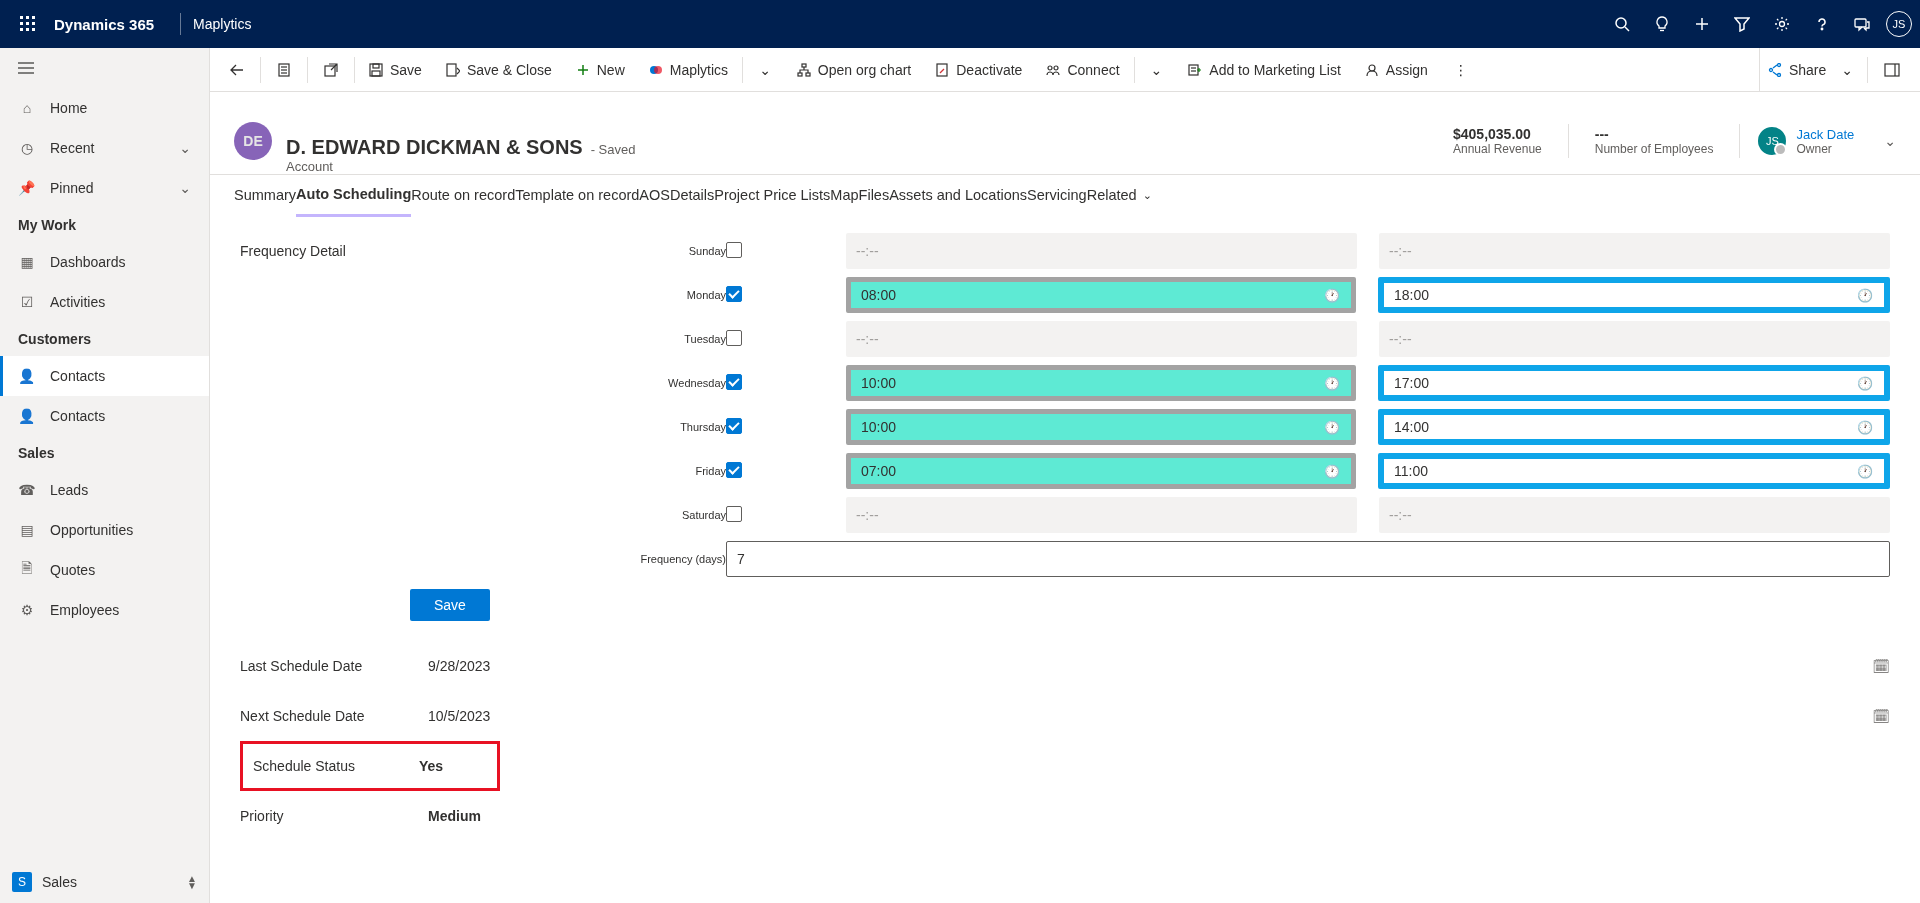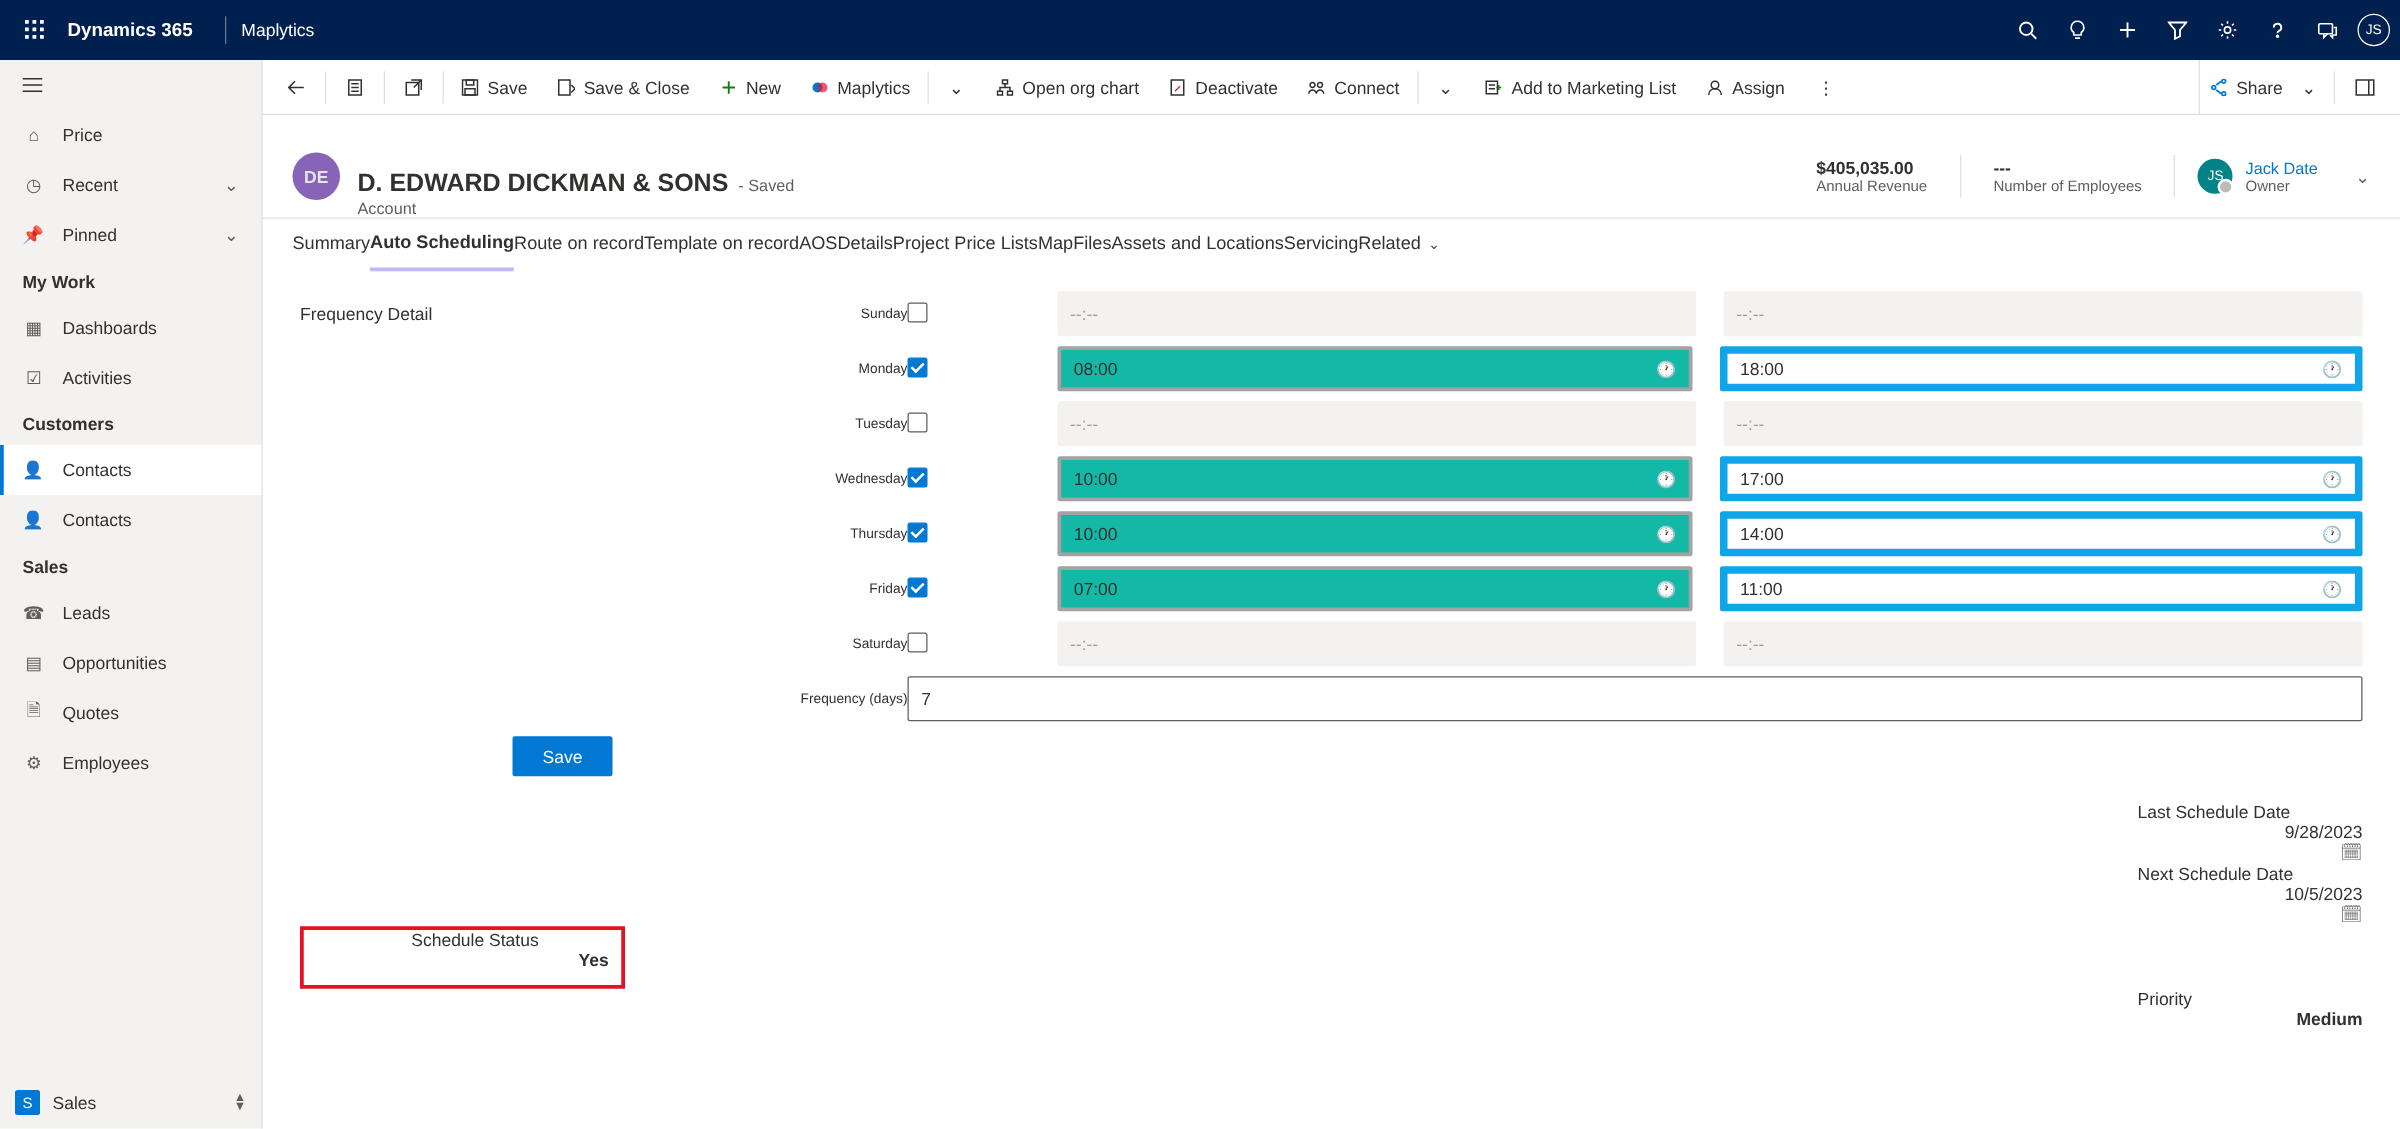--- a/index.html
+++ b/index.html
@@ -74,29 +74,29 @@
   height: calc(100vh - 48px - 44px - 60px - 44px);
   position:relative;
 }
 .row { display:flex; align-items:center; margin-bottom:8px; min-height:36px;}
 .side-label { width:170px; font-size:14px; color:#323130;}
 .day-label { width:316px; font-size:11px;text-align:right;}
 .day-check { width:120px;}
 .chk { width:16px; height:16px; border:1px solid #605e5c; border-radius:2px; display:inline-block; position:relative; cursor:pointer;}
 .chk.checked { background:#0078d4; border-color:#0078d4;}
 .chk.checked::after{ content:""; position:absolute; left:4px; top:1px; width:4px; height:8px; border:solid #fff; border-width:0 2px 2px 0; transform:rotate(45deg);}
-.time-field { flex:1; height:36px; border:3px solid #a3a3a3; background:#14b8a6; display:flex; align-items:center; padding:0 10px; font-size:14px; position:relative; margin-right:22px; border-radius:2px;}
+.time-field { flex:1; height:36px; border:5px solid #a3a3a3; background:#5eead4; display:flex; align-items:center; padding:0 10px; font-size:14px; position:relative; margin-right:22px; border-radius:2px;}
 .time-field.disabled{ background:#f3f2f1; color:#a19f9d; border:none;}
 .time-field .clock{ margin-left:auto; font-size:13px;}
 .time-field2{ flex:1; height:36px; border:6px solid #0ea5e9; background:#fff; display:flex; align-items:center; padding:0 10px; font-size:14px; position:relative; border-radius:2px;}
 .time-field2.disabled{ background:#f3f2f1; color:#a19f9d; border:none;}
 .time-field2 .clock{ margin-left:auto; font-size:13px;}
 .freq-input{ flex:1; height:36px; border:1px solid #605e5c; padding:0 10px; display:flex; align-items:center; font-size:14px; border-radius:2px;}
 .btn-save{ background:#0078d4; color:#fff; border:none; padding:8px 24px; font-size:14px; cursor:pointer; border-radius:2px; margin-left:170px;}
-.kv-row{ display:flex; align-items:flex-end; height:50px;flex-direction:column;}
+.kv-row{ display:flex; align-items:center; height:50px;}
 .kv-row .k { width:180px; font-size:14px;}
 .kv-row .v { font-size:14px; margin-left:8px;}
 .kv-row.bold .v{ font-weight:600;}
 .kv-row .cal{ margin-left:auto; color:#605e5c;}
 .highlight{ border:3px solid #e81123;}
 .content::-webkit-scrollbar{ width:12px;}
 .content::-webkit-scrollbar-thumb{ background:#c8c6c4; border-radius:6px;}
 
 svg{ display:block;}
 </style>
@@ -174,21 +174,21 @@
   <div class="sidebar">
     <div class="hamburger">
       <svg width="16" height="12" viewBox="0 0 16 12" stroke="#323130" stroke-width="1.2">
           <line x1="0" y1="1" x2="16" y2="1"></line>
           <line x1="0" y1="6" x2="16" y2="6"></line>
           <line x1="0" y1="11" x2="16" y2="11"></line>
         </svg>
     </div>
     <div class="sb-item">
         <span class="sb-icon">⌂</span>
-        <span>Price</span>
+        <span>Home</span>
       </div>
     <div class="sb-item">
         <span class="sb-icon">◷</span>
         <span>Recent</span>
         <span class="sb-chevron">⌄</span>
       </div>
     <div class="sb-item">
         <span class="sb-icon">📌</span>
         <span>Pinned</span>
         <span class="sb-chevron">⌄</span>

